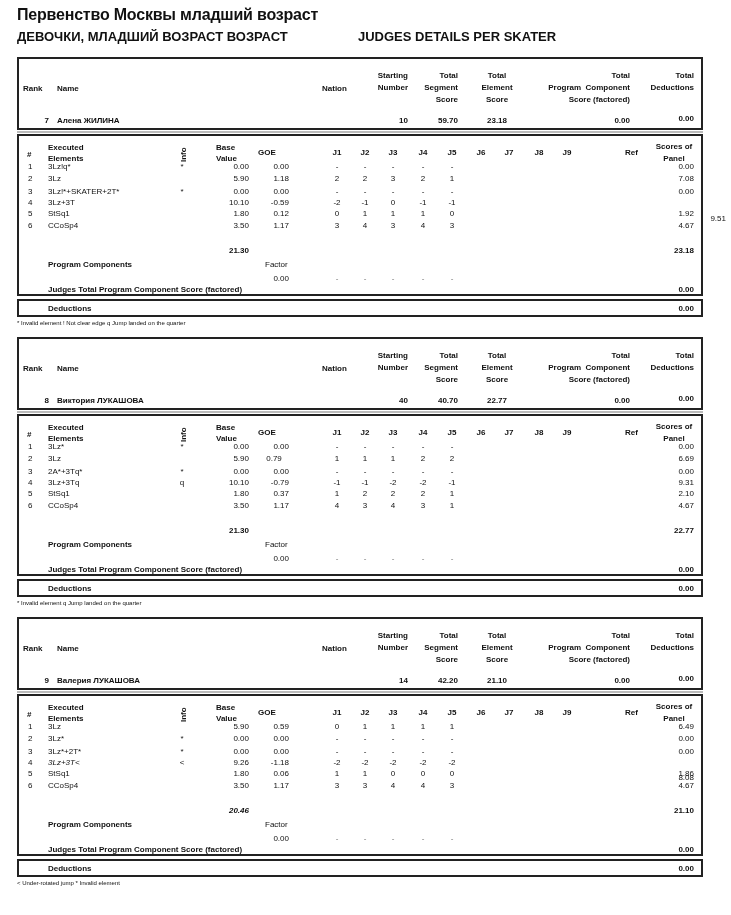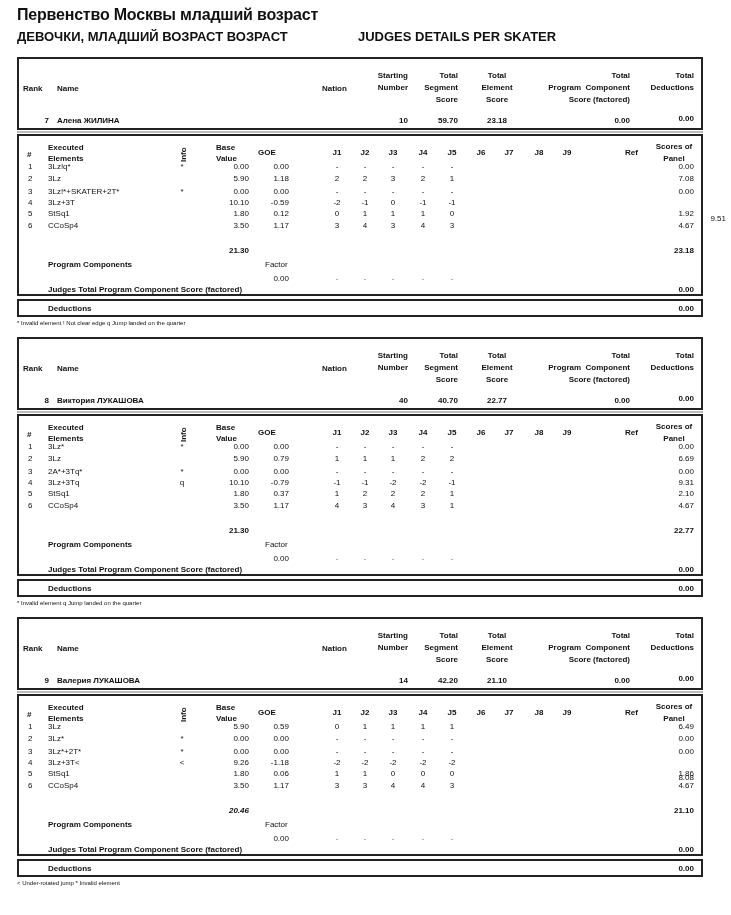--- a/index.html
+++ b/index.html
@@ -241,21 +241,21 @@
           <span class="t c" style="left: 310px; width: 16px; top: 26px;">-</span>
           <span class="t c" style="left: 338px; width: 16px; top: 26px;">-</span>
           <span class="t c" style="left: 366px; width: 16px; top: 26px;">-</span>
           <span class="t c" style="left: 396px; width: 16px; top: 26px;">-</span>
           <span class="t c" style="left: 425px; width: 16px; top: 26px;">-</span>
           <span class="t r" style="left: 630px; width: 45px; top: 26px;">0.00</span>
           <span class="t" style="left: 9px; top: 38px;">2</span>
           <span class="t" style="left: 29px; top: 38px;">3Lz</span>
           <span class="t c" style="left: 157px; width: 12px; top: 38px;"></span>
           <span class="t r" style="left: 190px; width: 40px; top: 38px;">5.90</span>
-          <span class="t r" style="left: 240px; width: 30px; top: 38px;">0.79</span>
+          <span class="t r" style="left: 240px; width: 30px; top: 38px; text-align: center;">0.79</span>
           <span class="t c" style="left: 310px; width: 16px; top: 38px;">1</span>
           <span class="t c" style="left: 338px; width: 16px; top: 38px;">1</span>
           <span class="t c" style="left: 366px; width: 16px; top: 38px;">1</span>
           <span class="t c" style="left: 396px; width: 16px; top: 38px;">2</span>
           <span class="t c" style="left: 425px; width: 16px; top: 38px;">2</span>
           <span class="t r" style="left: 630px; width: 45px; top: 38px;">6.69</span>
           <span class="t" style="left: 9px; top: 51px;">3</span>
           <span class="t" style="left: 29px; top: 51px;">2A*+3Tq*</span>
           <span class="t c" style="left: 157px; width: 12px; top: 51px;">*</span>
           <span class="t r" style="left: 190px; width: 40px; top: 51px;">0.00</span>
@@ -406,21 +406,21 @@
           <span class="t c" style="left: 157px; width: 12px; top: 51px;">*</span>
           <span class="t r" style="left: 190px; width: 40px; top: 51px;">0.00</span>
           <span class="t r" style="left: 240px; width: 30px; top: 51px;">0.00</span>
           <span class="t c" style="left: 310px; width: 16px; top: 51px;">-</span>
           <span class="t c" style="left: 338px; width: 16px; top: 51px;">-</span>
           <span class="t c" style="left: 366px; width: 16px; top: 51px;">-</span>
           <span class="t c" style="left: 396px; width: 16px; top: 51px;">-</span>
           <span class="t c" style="left: 425px; width: 16px; top: 51px;">-</span>
           <span class="t r" style="left: 630px; width: 45px; top: 51px;">0.00</span>
           <span class="t" style="left: 9px; top: 62px;">4</span>
-          <span class="t" style="left: 29px; top: 62px;">3Lz+3T&lt;</span>
+          <span class="t" style="left: 29px; top: 62px; font-style: italic;">3Lz+3T&lt;</span>
           <span class="t c" style="left: 157px; width: 12px; top: 62px;">&lt;</span>
           <span class="t r" style="left: 190px; width: 40px; top: 62px;">9.26</span>
           <span class="t r" style="left: 240px; width: 30px; top: 62px;">-1.18</span>
           <span class="t c" style="left: 310px; width: 16px; top: 62px;">-2</span>
           <span class="t c" style="left: 338px; width: 16px; top: 62px;">-2</span>
           <span class="t c" style="left: 366px; width: 16px; top: 62px;">-2</span>
           <span class="t c" style="left: 396px; width: 16px; top: 62px;">-2</span>
           <span class="t c" style="left: 425px; width: 16px; top: 62px;">-2</span>
           <span class="t r" style="left: 630px; width: 45px; top: 62px; margin-top: 15px;">8.08</span>
           <span class="t" style="left: 9px; top: 73px;">5</span>

